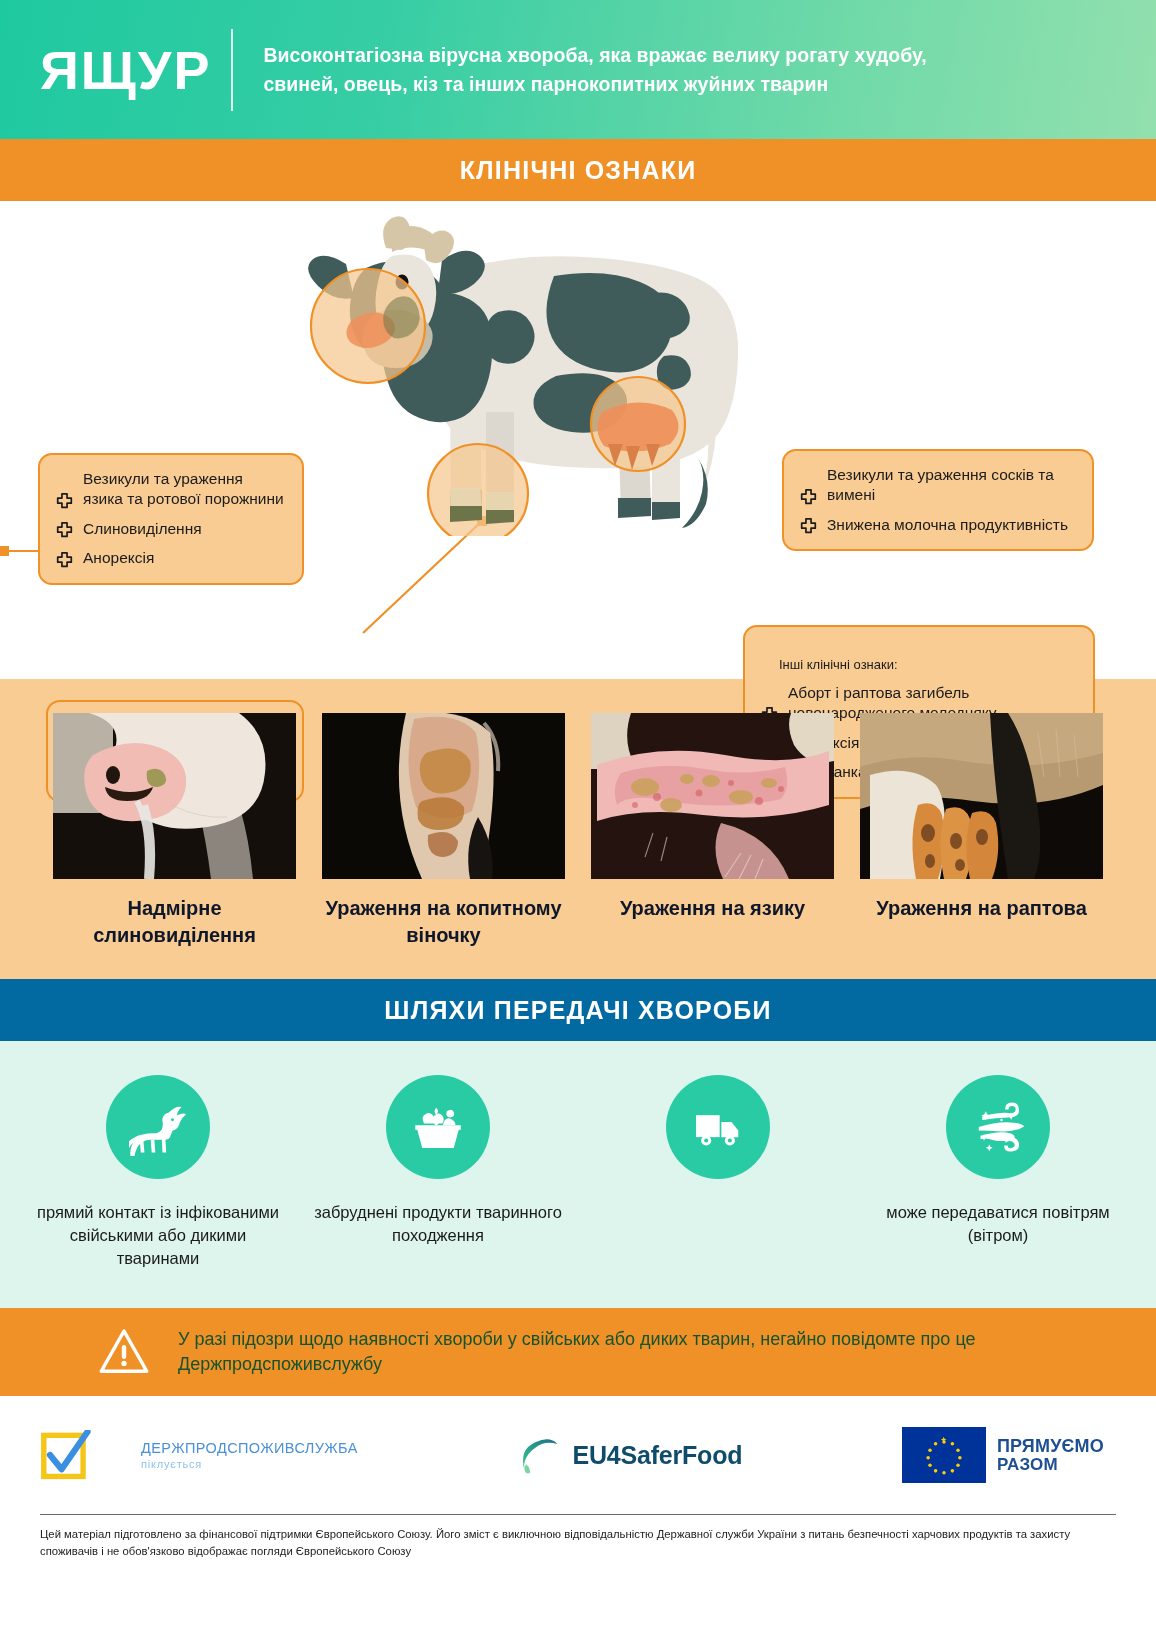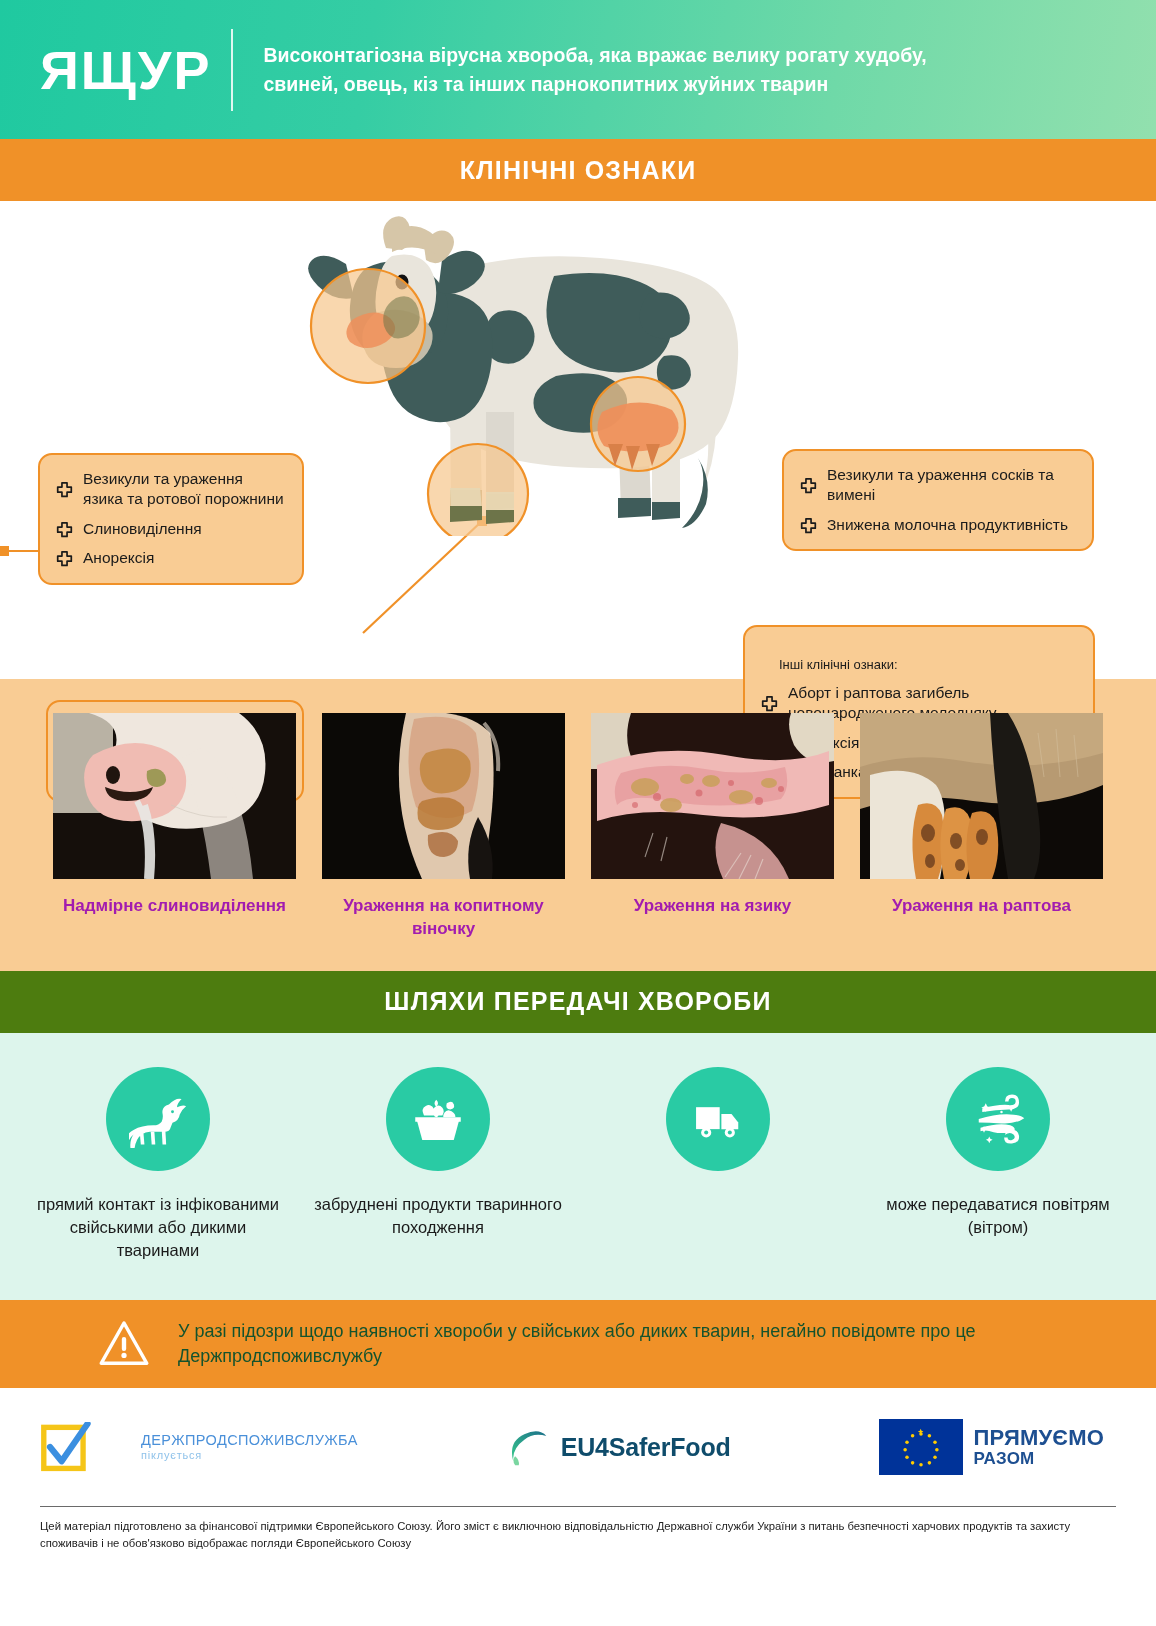--- a/index.html
+++ b/index.html
@@ -26,40 +26,40 @@
   .header-sub {
     font-size:19.5px; font-weight:bold; color:#ffffff;
     line-height:1.48; max-width:700px;
   }
 
   
   .band {
     height:62px; display:flex; align-items:center; justify-content:center;
   }
   .band-orange { background:#f09128; }
-  .band-green  { background:#4d7c0f; }
+  .band-green  { background:#0369a1; }
   .band-title {
     color:#ffffff; font-weight:bold; font-size:25px; letter-spacing:1.2px;
   }
 
   
   .diagram { position:relative; height:478px; background:#ffffff; }
 
   .cbox {
     position:absolute;
     background:#f9cc94; border:2px solid #f09128; border-radius:14px;
     padding:14px 18px 14px 16px;
   }
   .cbox-heading {
     font-size:13px; font-weight:normal; color:#1b1b1b;
     margin:16px 0 11px 18px;
   }
   .cbox ul { list-style:none; }
   .cbox li {
-    display:flex; align-items:center; gap:10px;
+    display:flex; align-items:flex-end; gap:10px;
     font-size:15.5px; color:#1b1b1b; line-height:1.32;
     margin-bottom:9px;
   }
   .cbox li:last-child { margin-bottom:0; }
   .cross-ico { flex:0 0 auto; width:17px; height:17px; margin-top:2px; }
 
   #box-mouth  { left:38px;  top:252px; width:266px; }
   #box-legs   { left:46px;  top:499px; width:258px; }
   #box-udder  { left:782px; top:248px; width:312px; }
   #box-other  { left:743px; top:424px; width:352px; }
@@ -68,22 +68,22 @@
   .lines { position:absolute; inset:0; width:1156px; height:478px; left:-300px; top:-5px; pointer-events:none; }
 
   
   .photos { background:#f9cc94; padding:34px 0 30px; }
   .photo-row { display:flex; justify-content:center; gap:26px; }
   .photo-cell { width:243px; display:flex; flex-direction:column; align-items:center; }
   .photo-frame {
     width:243px; height:166px; overflow:hidden; background:#120c08; position:relative;
   }
   .photo-caption {
-    margin-top:16px; text-align:center; font-size:17px; font-weight:bold;
-    color:#a21caf; line-height:1.35;
+    margin-top:16px; text-align:center; font-size:20px; font-weight:bold;
+    color:#0f172a; line-height:1.35;
   }
 
   
   .transmission { background:#ddf5ec; padding:34px 0 38px; }
   .trans-row { display:flex; justify-content:center; gap:22px; }
   .trans-cell { width:258px; display:flex; flex-direction:column; align-items:center; }
   .trans-circle {
     width:104px; height:104px; border-radius:50%; background:#29cba4;
     display:flex; align-items:center; justify-content:center;
   }
@@ -104,21 +104,21 @@
   .logos {
     height:118px; display:flex; align-items:center; justify-content:space-between;
     padding:0 52px 0 40px; background:#ffffff;
   }
   .logo { display:flex; align-items:center; gap:11px; }
   .dpss-text { display:flex; flex-direction:column; line-height:1;margin-left:36px; }
   .dpss-main { font-size:14.5px; color:#4a90d9; letter-spacing:.4px; }
   .dpss-sub  { font-size:11px; color:#8fc2ea; letter-spacing:.8px; margin-top:3px; }
   .eu4-text  { font-size:25px; font-weight:bold; color:#0f4c6b; letter-spacing:-.2px; }
   .pr-text   { display:flex; flex-direction:column; line-height:1.06; }
-  .pr-1 { font-size:22px; font-weight:bold; color:#1d4f91; letter-spacing:.2px; }
+  .pr-1 { font-size:18px; font-weight:bold; color:#1d4f91; letter-spacing:.2px; }
   .pr-2 { font-size:17px; font-weight:bold; color:#1d4f91; letter-spacing:.2px; }
 
   
   .footer { padding:0 40px; }
   .footer-rule { height:1px; background:#6a6a6a; }
   .footer-text {
     margin-top:11px; font-size:11.3px; color:#222; line-height:1.5;
   }
 </style>
 </head>

